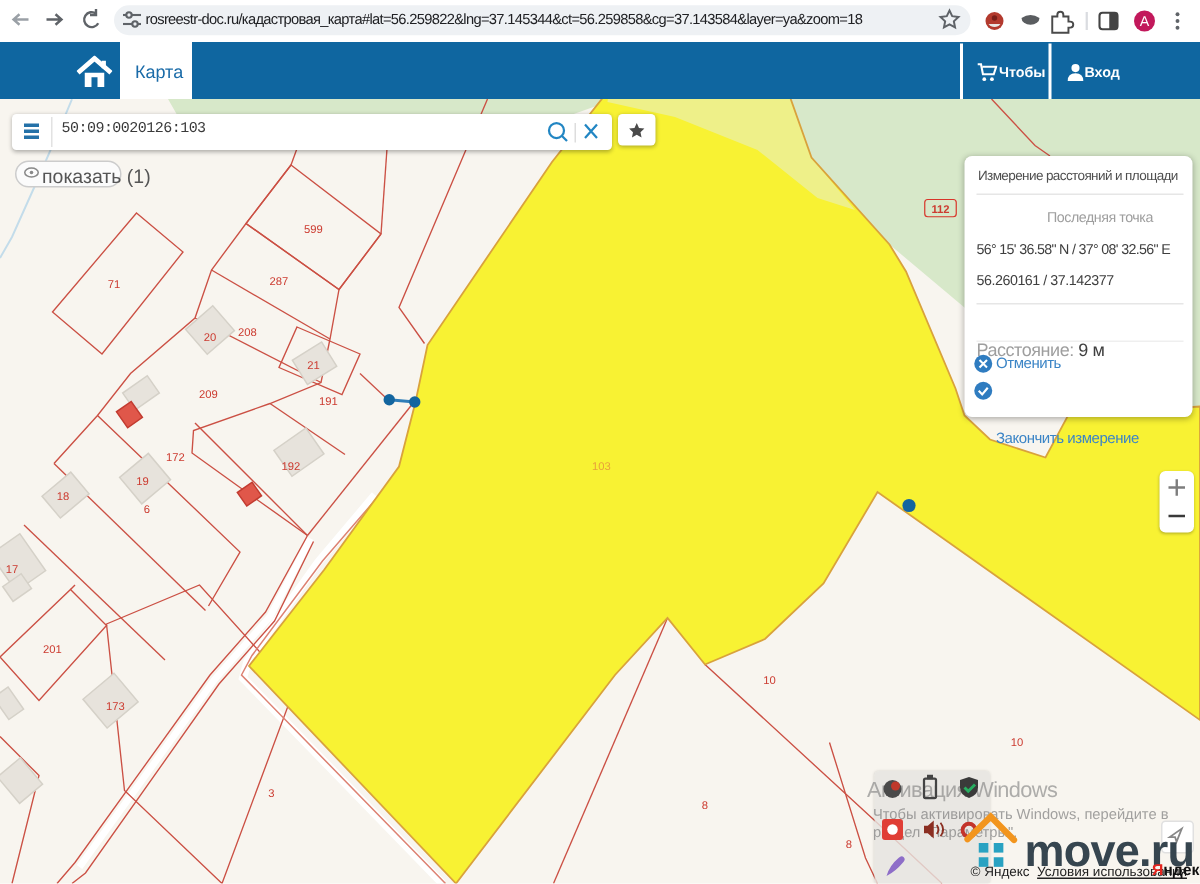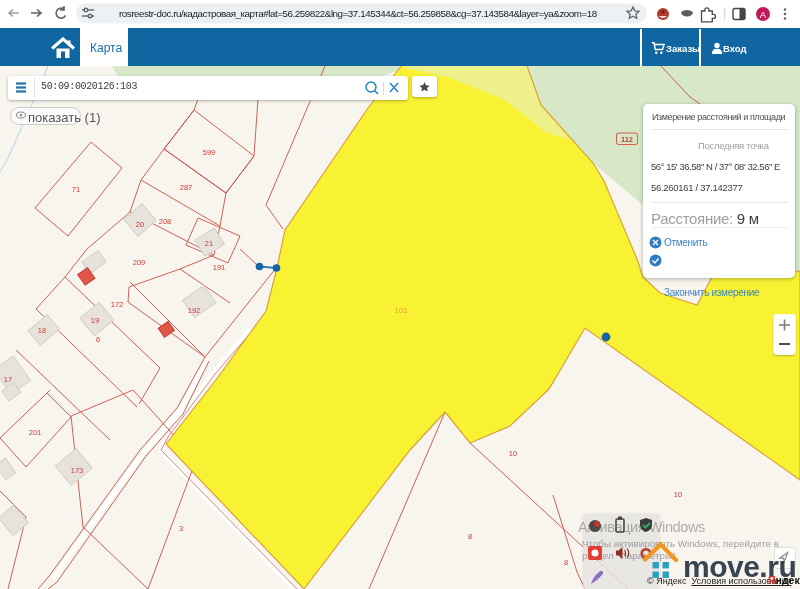--- a/index.html
+++ b/index.html
@@ -176,21 +176,21 @@
   <line x1="6" y1="30" x2="17" y2="30" stroke="#3a3a3a" stroke-width="1.8"></line>
 </svg>
 
 <div class="abs" style="left:643px;top:104px;width:152px;height:174px;background:#fff;border-radius:5px;box-shadow:0 1px 4px rgba(0,0,0,0.3);"></div>
 <div class="abs" style="left:652px;top:111.5px;font-size:9px;letter-spacing:-0.4px;color:#4f4f4f;">Измерение расстояний и площади</div>
 <div class="abs" style="left:651px;top:129px;width:138px;height:1px;background:#e6e6e6;"></div>
 <div class="abs" style="left:651px;top:140px;font-size:9.5px;letter-spacing:-0.3px;color:#9e9e9e;margin-left:47px;">Последняя точка</div>
 <div class="abs" style="left:651px;top:161px;font-size:9.5px;letter-spacing:-0.45px;color:#3f3f3f;">56° 15' 36.58" N / 37° 08' 32.56" E</div>
 <div class="abs" style="left:651px;top:182px;font-size:9.5px;letter-spacing:-0.3px;color:#3f3f3f;">56.260161 / 37.142377</div>
 <div class="abs" style="left:651px;top:202px;width:138px;height:1px;background:#e6e6e6;"></div>
-<div class="abs" style="left:651px;top:210px;font-size:15px;letter-spacing:-0.3px;color:#9e9e9e;">Расстояние: <span style="color:#3f3f3f;">9 м</span></div>
+<div class="abs" style="left:651px;top:226px;font-size:12px;letter-spacing:-0.3px;color:#9e9e9e;">Расстояние: <span style="color:#3f3f3f;">9 м</span></div>
 <div class="abs" style="left:651px;top:227px;width:138px;height:1px;background:#efefef;"></div>
 <svg class="abs" style="left:649px;top:236px;" width="13" height="13">
     <circle cx="6.5" cy="6.5" r="6" fill="#2f7cc0"></circle>
     <path d="M4 4 L9 9 M9 4 L4 9" stroke="#fff" stroke-width="1.4"></path>
   </svg>
 <div class="abs" style="left:664px;top:237px;font-size:10px;letter-spacing:-0.3px;color:#3c85c6;">Отменить</div>
 <svg class="abs" style="left:649px;top:254px;" width="13" height="13">
     <circle cx="6.5" cy="6.5" r="6" fill="#2f7cc0"></circle>
     <path d="M3.5 6.5 L5.8 9 L9.5 4.5" stroke="#fff" stroke-width="1.4" fill="none"></path>
   </svg>
@@ -232,21 +232,21 @@
 <rect x="5.5" y="11.5" width="13" height="9.5" fill="#fff"></rect>
 <rect x="10" y="14.5" width="4" height="6.5" fill="#0f66a0"></rect>
 </svg>
 <div class="abs" style="left:640px;top:29px;width:2px;height:37px;background:#fff;"></div>
 <div class="abs" style="left:699px;top:29px;width:2px;height:37px;background:#fff;"></div>
 <svg class="abs" style="left:651px;top:42px;" width="14" height="13">
     <path d="M0.8 0.8 h2.2 l1.3 6.7 h7.2 l1.6 -5 h-9" fill="none" stroke="#fff" stroke-width="1.4"></path>
     <circle cx="5.2" cy="10.8" r="1.25" fill="#fff"></circle>
     <circle cx="10.3" cy="10.8" r="1.25" fill="#fff"></circle>
   </svg>
-<div class="abs" style="left:666px;top:43px;font-size:9.5px;font-weight:bold;color:#fff;">Заказы</div>
+<div class="abs" style="left:666px;top:43px;font-size:9.5px;font-weight:bold;color:#fff;">Чтобы</div>
 <svg class="abs" style="left:711px;top:42px;" width="12" height="12">
     <circle cx="6" cy="3.4" r="2.7" fill="#fff"></circle>
     <path d="M0.8 12 q0 -5.2 5.2 -5.2 q5.2 0 5.2 5.2 z" fill="#fff"></path>
   </svg>
 <div class="abs" style="left:723px;top:43px;font-size:9.5px;font-weight:bold;color:#fff;">Вход</div>
 
 <div class="abs" style="left:0;top:0;width:800px;height:28px;background:#fff;"></div>
 <svg class="abs" style="left:0;top:0;" width="800" height="28">
 
   <path d="M10 13 h9 M13 9.5 l-4 3.5 l4 3.5" fill="none" stroke="#9aa0a6" stroke-width="1.6"></path>
@@ -273,13 +273,13 @@
   <path d="M701.5 11 h3.4 v-1.2 a2 2 0 1 1 4 0 V11 h3.4 v3.4 h1.2 a2 2 0 1 1 0 4 h-1.2 v3.4 h-10.8 z" fill="none" stroke="#4a4a4a" stroke-width="1.3"></path>
   <line x1="724.5" y1="8" x2="724.5" y2="20" stroke="#dadce0" stroke-width="1.5"></line>
   <rect x="733" y="8.5" width="12" height="11" rx="2" fill="none" stroke="#444" stroke-width="1.4"></rect>
     <rect x="739.5" y="8.5" width="5.5" height="11" fill="#444"></rect>
   <circle cx="763" cy="14" r="7" fill="#c2185b"></circle>
     <text x="763" y="17.5" font-size="9.5" fill="#fff" text-anchor="middle" font-family="Liberation Sans">A</text>
   <circle cx="785" cy="9.5" r="1.3" fill="#5f6368"></circle>
     <circle cx="785" cy="14" r="1.3" fill="#5f6368"></circle>
     <circle cx="785" cy="18.5" r="1.3" fill="#5f6368"></circle>
 </svg>
-<div class="abs" style="left:97px;top:7.5px;font-size:9.8px;color:#202124;letter-spacing:-0.45px;margin-left:22px;">rosreestr-doc.ru/кадастровая_карта#lat=56.259822&amp;lng=37.145344&amp;ct=56.259858&amp;cg=37.143584&amp;layer=ya&amp;zoom=18</div>
+<div class="abs" style="left:97px;top:7.5px;font-size:9.8px;color:#202124;letter-spacing:-0.45px;">rosreestr-doc.ru/кадастровая_карта#lat=56.259822&amp;lng=37.145344&amp;ct=56.259858&amp;cg=37.143584&amp;layer=ya&amp;zoom=18</div>
 
 </body></html>

